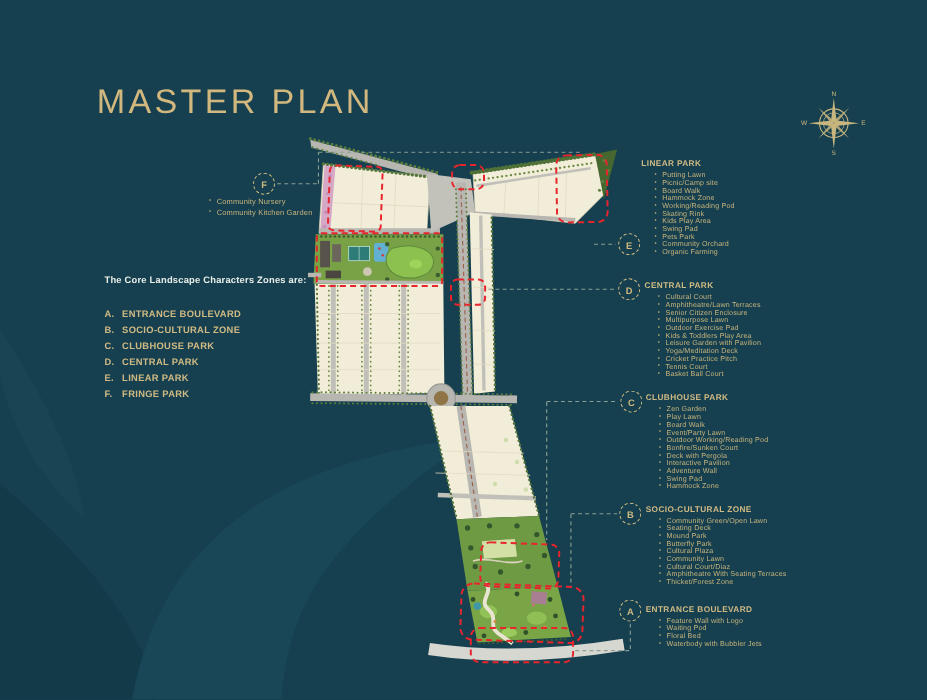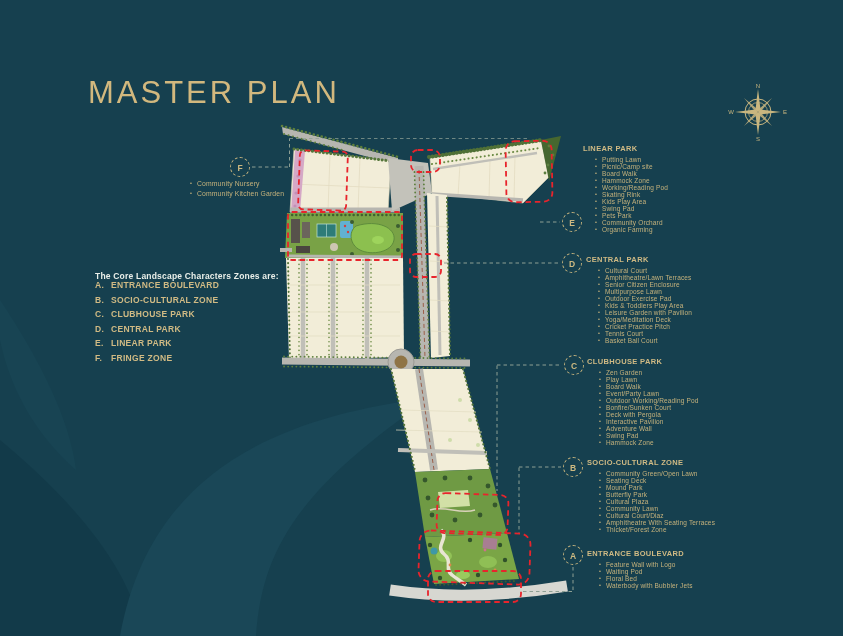--- a/index.html
+++ b/index.html
@@ -10,21 +10,21 @@
     -webkit-font-smoothing:antialiased;
   }
   .abs{position:absolute;}
   
   .title{
     left:88px;top:54px;
     font-family:Liberation Sans, sans-serif;
     font-size:31px;letter-spacing:3px;color:#d2b87e;font-weight:400;
   }
   
-  .intro{left:95px;top:249px;width:250px;color:#e9eee9;font-size:8.5px;font-weight:bold;letter-spacing:.2px;margin-top:22px;}
+  .intro{left:95px;top:249px;width:250px;color:#e9eee9;font-size:8.5px;font-weight:bold;letter-spacing:.2px;}
   .zones{left:95px;top:281px;width:240px;}
   .zones ul{list-style:none;margin:0;padding:0;}
   .zones li{display:flex;color:#d0ba84;font-size:8.5px;font-weight:bold;letter-spacing:.3px;margin-bottom:6px;line-height:8.6px;}
   .zones .zl{width:16px;flex:0 0 16px;}
   
   .section{width:190px;}
   .section h3{margin:0;color:#d0ba84;font-size:7.5px;font-weight:bold;letter-spacing:.35px;line-height:8px;}
   .section ul{list-style:none;margin:3px 0 0 12px;padding:0;}
   .section li{display:flex;gap:4px;color:#c6b27c;font-size:6.5px;line-height:7px;letter-spacing:.15px;}
   .section .blt{flex:0 0 3px;font-size:5.5px;line-height:7px;color:#c6b27c;}
@@ -267,21 +267,21 @@
       <li>
         <span class="zl">D.</span>
         <span>CENTRAL PARK</span>
       </li>
       <li>
         <span class="zl">E.</span>
         <span>LINEAR PARK</span>
       </li>
       <li>
         <span class="zl">F.</span>
-        <span>FRINGE ZONE</span>
+        <span>FRINGE PARK</span>
       </li>
     </ul>
 </div>
 
 <div class="abs fringe">
   <ul>
       <li>
         <span class="blt">•</span>
         <span>Community Nursery</span>
       </li>

